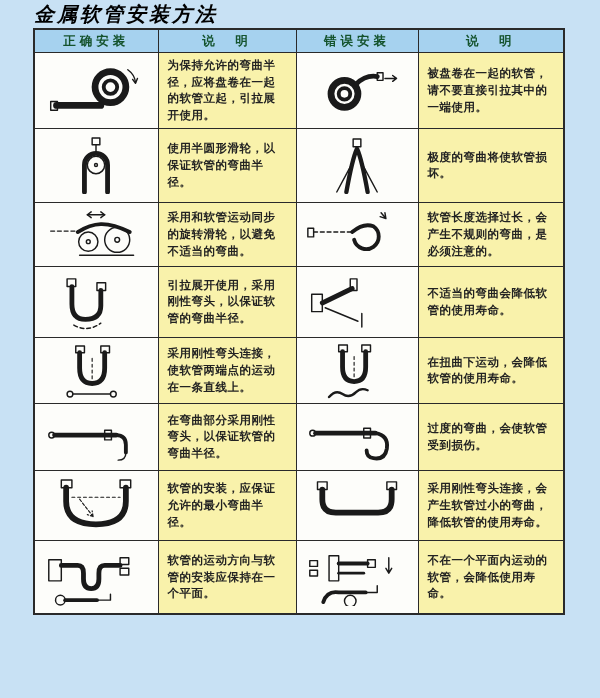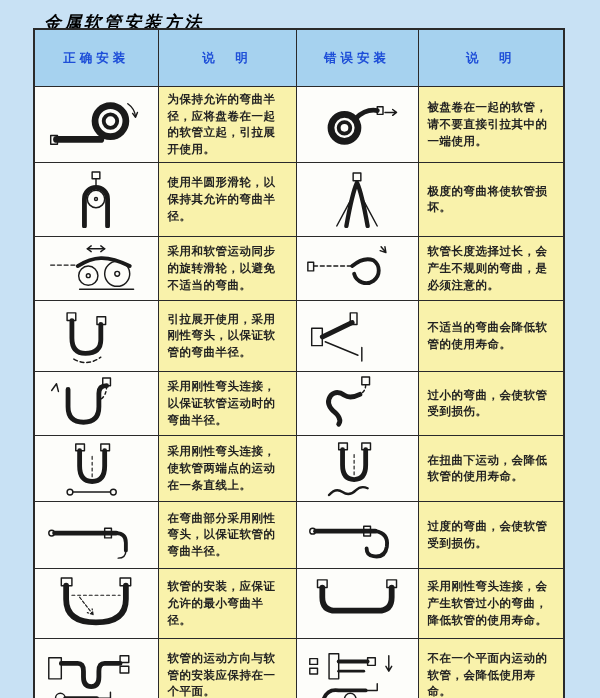--- a/index.html
+++ b/index.html
@@ -4,35 +4,35 @@
 <style>
   html,body { margin:0; padding:0; }
   body {
     width:600px; height:698px;
     background:#c8e1f4;
     position:relative;
     font-family:"DejaVu Sans", sans-serif;
     overflow:hidden;
   }
   .title {
-    position:absolute; left:34px; top:1px; margin:10px;
+    position:absolute; left:34px; top:1px; margin:0;
     font-family:"DejaVu Serif", serif;
     font-style:italic; font-weight:bold;
-    font-size:17px; letter-spacing:3px; color:#000;
+    font-size:20px; letter-spacing:3px; color:#000;
   }
   table.install {
     position:absolute; left:33px; top:28px;
     width:530px; border-collapse:collapse; table-layout:fixed;
     border:2px solid #2a2a2a;
   }
   table.install th, table.install td { border:1px solid #2a2a2a; }
   table.install th {
     height:22px; background:#a6d2ef;
-    font-size:12.5px; font-weight:bold; color:#1d4ed8;
-    letter-spacing:4px; text-align:center; padding:17px;
+    font-size:12.5px; font-weight:bold; color:#14532d;
+    letter-spacing:4px; text-align:center; padding:0;
   }
   td.fig-cell { background:#fdfdfa; text-align:center; vertical-align:middle; padding:0; }
   td.txt-cell {
     background:#f9f2ab; color:#222;
     font-size:11.5px; font-weight:bold; line-height:1.45;
     letter-spacing:0.5px; padding:4px 9px; vertical-align:middle;
     text-align:left;
   }
   svg.fig { width:106px; height:58px; display:block; margin:0 auto; }
   svg.fig path, svg.fig circle, svg.fig rect {
@@ -86,21 +86,21 @@
       <tr style="height: 74px;">
         <td class="fig-cell">
           <svg class="fig" viewBox="0 0 110 60">
             <rect x="51" y="2" width="8" height="7" stroke-width="1.5" fill="#fff"></rect>
             <path d="M55 9 V16" stroke-width="1.5"></path>
             <circle cx="55" cy="30" r="9" stroke-width="1.5"></circle>
             <circle cx="55" cy="30" r="1.5" stroke-width="1.5"></circle>
             <path d="M43 58 V30 A12 12 0 0 1 67 30 V58" stroke-width="5"></path>
           </svg>
         </td>
-        <td class="txt-cell">使用半圆形滑轮，以保持其允许的弯曲半径。</td>
+        <td class="txt-cell">使用半圆形滑轮，以保证软管的弯曲半径。</td>
         <td class="fig-cell">
           <svg class="fig" viewBox="0 0 110 60">
             <rect x="51" y="3" width="8" height="8" stroke-width="1.5" fill="#fff"></rect>
             <path d="M44 58 Q50 24 55 13 Q60 24 66 58" stroke-width="4.5"></path>
             <path d="M34 58 L48 32 M76 58 L62 32" stroke-width="1.5"></path>
           </svg>
         </td>
         <td class="txt-cell">极度的弯曲将使软管损坏。</td>
       </tr>
       <tr style="height: 64px;">
@@ -140,39 +140,20 @@
         <td class="txt-cell">引拉展开使用，采用刚性弯头，以保证软管的弯曲半径。</td>
         <td class="fig-cell">
           <svg class="fig" viewBox="0 0 110 60">
             <rect x="8" y="22" width="11" height="18" stroke-width="1.5" fill="#fff"></rect>
             <path d="M19 31 L50 16" stroke-width="5"></path>
             <rect x="48" y="6" width="7" height="12" stroke-width="1.5" fill="#fff"></rect>
             <path d="M22 36 L56 50 M60 42 V56" stroke-width="1.5"></path>
           </svg>
         </td>
         <td class="txt-cell">不适当的弯曲会降低软管的使用寿命。</td>
-      </tr>
-      <tr style="height: 64px;">
-        <td class="fig-cell">
-          <svg class="fig" viewBox="0 0 110 60">
-            <path d="M14 10 l-5 7 m5 -7 l2 8" stroke-width="1.5"></path>
-            <rect x="62" y="4" width="8" height="8" stroke-width="1.5" fill="#fff"></rect>
-            <path d="M66 12 Q66 22 60 26" stroke-width="1.5" stroke-dasharray="3 3"></path>
-            <path d="M26 16 V34 Q26 50 42 50 Q58 50 58 34 V20 Q58 12 66 12" stroke-width="5"></path>
-          </svg>
-        </td>
-        <td class="txt-cell">采用刚性弯头连接，以保证软管运动时的弯曲半径。</td>
-        <td class="fig-cell">
-          <svg class="fig" viewBox="0 0 110 60">
-            <rect x="60" y="3" width="8" height="8" stroke-width="1.5" fill="#fff"></rect>
-            <path d="M64 11 Q64 18 58 21" stroke-width="1.5" stroke-dasharray="3 3"></path>
-            <path d="M58 21 Q48 26 42 22 Q34 16 28 22 Q22 30 30 38 Q40 46 36 52" stroke-width="5"></path>
-          </svg>
-        </td>
-        <td class="txt-cell">过小的弯曲，会使软管受到损伤。</td>
       </tr>
       <tr style="height: 66px; margin-top: 36px;">
         <td class="fig-cell">
           <svg class="fig" viewBox="0 0 110 60">
             <rect x="34" y="5" width="9" height="7" stroke-width="1.5" fill="#fff"></rect>
             <rect x="60" y="5" width="9" height="7" stroke-width="1.5" fill="#fff"></rect>
             <path d="M38 12 V28 Q38 44 51 44 Q64 44 64 28 V12" stroke-width="5"></path>
             <path d="M51 18 V42" stroke-width="1.2" stroke-dasharray="3 3"></path>
             <circle cx="28" cy="55" r="3" stroke-width="1.5"></circle>
             <path d="M31 55 H70" stroke-width="1.5"></path>

